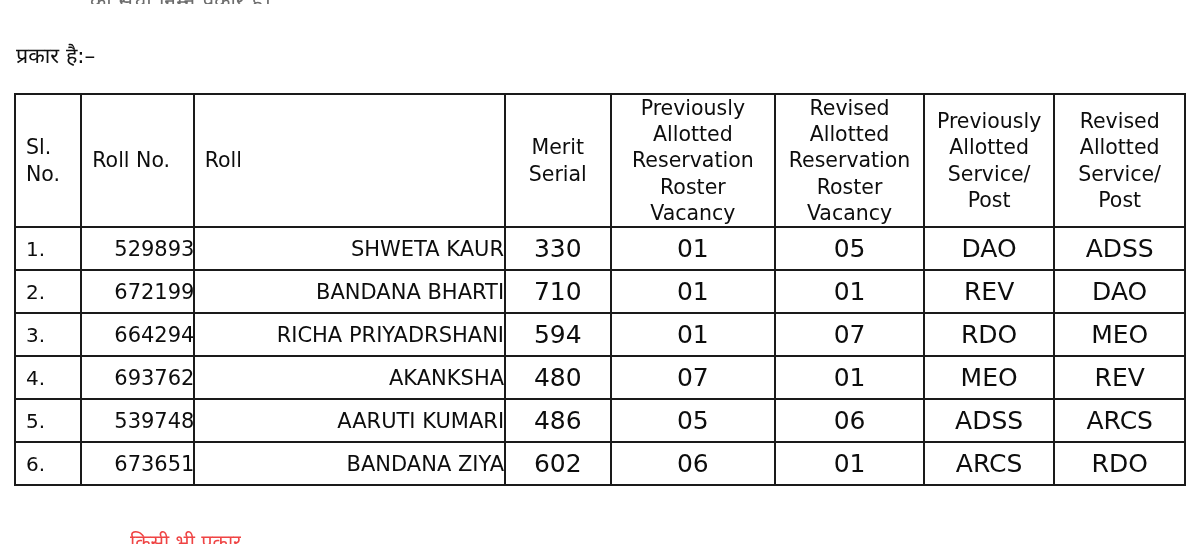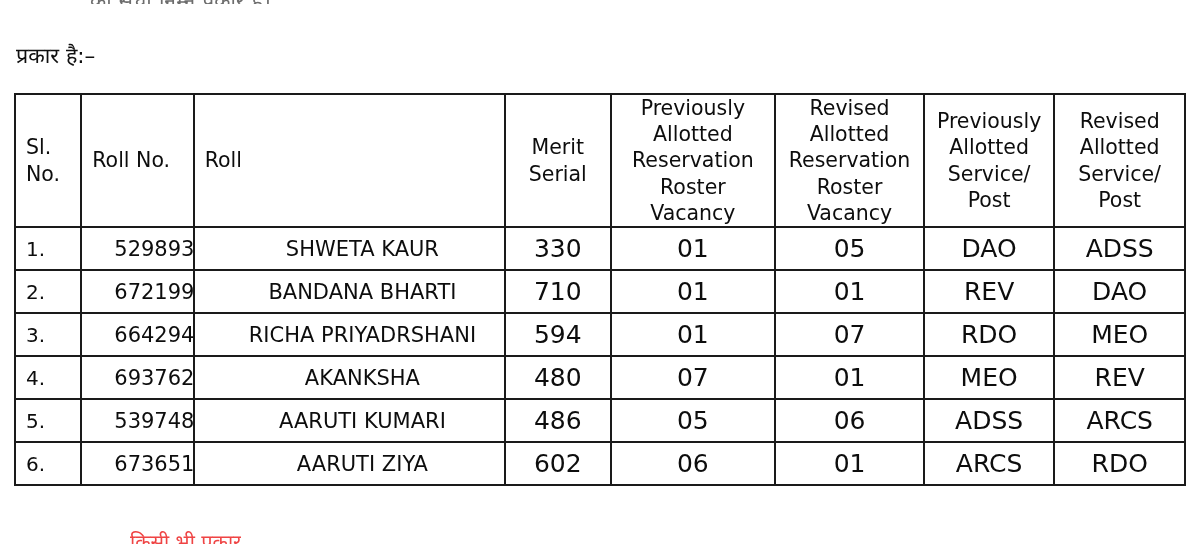--- a/index.html
+++ b/index.html
@@ -105,21 +105,21 @@
     text-align: left;
     padding-left: 10px;
     font-size: 20px;
   }
   tbody td.roll {
     text-align: center;
     font-size: 21px;
     padding-left: 32px;
   }
   tbody td.name {
-    text-align: center;
+    text-align: right;
     padding-left: 26px;
     font-size: 21px;
   }
 
   .footer-ghost {
     position: absolute;
     left: 130px;
     top: 528px;
     font-size: 20px;
     color: #ef4444;
@@ -239,21 +239,21 @@
           <td class="name">AARUTI KUMARI</td>
           <td>486</td>
           <td>05</td>
           <td>06</td>
           <td>ADSS</td>
           <td>ARCS</td>
         </tr>
         <tr>
           <td class="sl">6.</td>
           <td class="roll">673651</td>
-          <td class="name">AARUTI ZIYA</td>
+          <td class="name">BANDANA ZIYA</td>
           <td>602</td>
           <td>06</td>
           <td>01</td>
           <td>ARCS</td>
           <td>RDO</td>
         </tr>
       </tbody>
     </table>
   </div>
 

